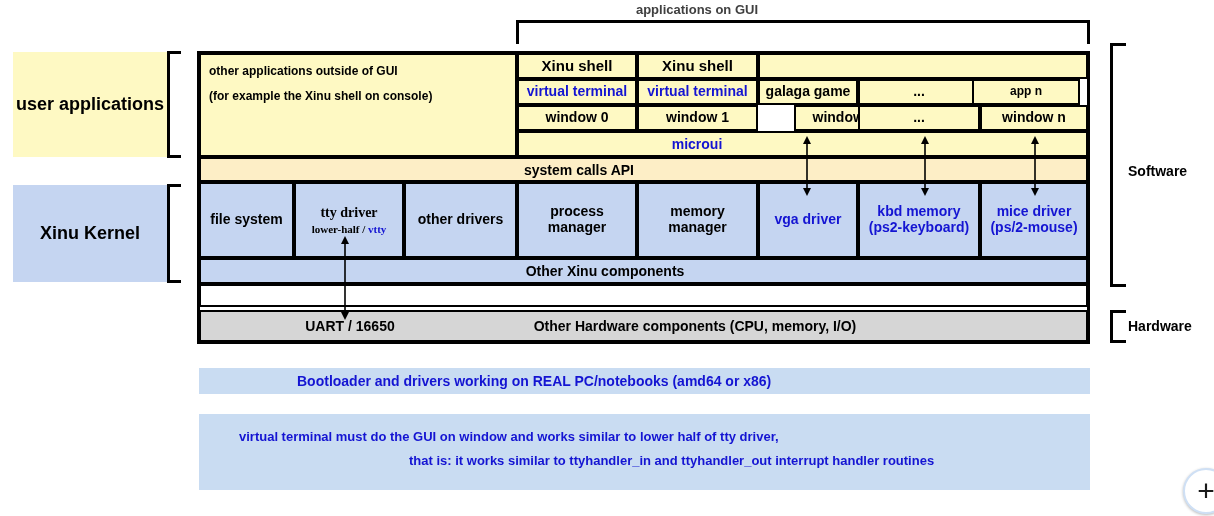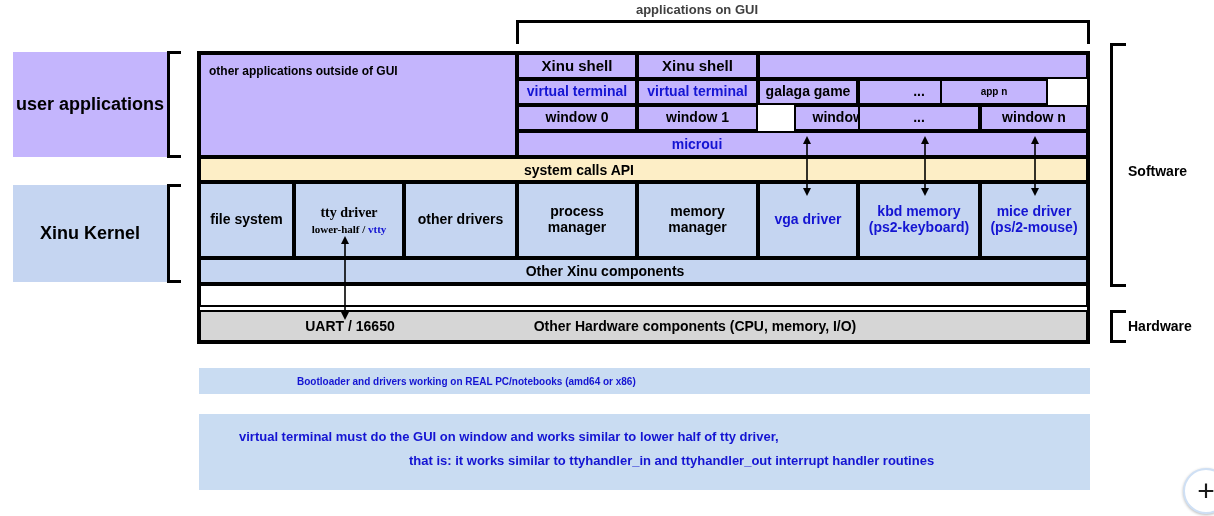--- a/index.html
+++ b/index.html
@@ -10,21 +10,21 @@
   }
   .abs{position:absolute;box-sizing:border-box;}
   .ctr{display:flex;align-items:center;justify-content:center;text-align:center;}
 
   
   .cell{
     border:2px solid #000;
     font-weight:bold;
     line-height:1.12;
   }
-  .pink{background:#c4b5fd;}
+  .pink{background:#fef9c3;}
   .blue{background:#c5d5f1;}
   .yellow{background:#fdeec6;}
   .grey{background:#d6d6d6;}
   .white{background:#ffffff;}
   .softblue{background:#c9dcf2;}
 
   .tblue{color:#1414d2;}
   .tblack{color:#000000;}
 
   
@@ -70,20 +70,21 @@
 <div class="abs groupbox" style="left:1128px;top:163px;width:84px;height:18px;font-size:14px;">Software</div>
 
 <div class="abs" style="left:1110px;top:310px;width:16px;height:33px;
             border-top:3px solid #000;border-bottom:3px solid #000;border-left:3px solid #000;"></div>
 <div class="abs groupbox" style="left:1128px;top:318px;width:90px;height:18px;font-size:14px;">Hardware</div>
 
 <div class="abs" style="left:197px;top:51px;width:893px;height:293px;border:3px solid #000;background:#fff;"></div>
 
 <div class="abs cell pink" style="left:199px;top:53px;width:318px;height:104px;padding:10px 8px 0 8px;text-align:left;">
   <div style="font-size:12px;font-weight:bold;">other applications outside of GUI</div>
+  <div style="font-size:12px;font-weight:bold;margin-top:12px;">(for example the Xinu shell on console)</div>
 </div>
 
 <div class="abs cell ctr pink" style="left:517px;top:53px;width:120px;height:26px;font-size:15px;">
   <span>Xinu shell</span>
 </div>
 <div class="abs cell ctr pink" style="left:637px;top:53px;width:121px;height:26px;font-size:15px;">
   <span>Xinu shell</span>
 </div>
 <div class="abs cell ctr pink" style="left:758px;top:53px;width:330px;height:26px;font-size:15px;">
   <span></span>
@@ -94,21 +95,21 @@
 </div>
 <div class="abs cell ctr pink tblue" style="left:637px;top:79px;width:121px;height:26px;font-size:14px;">
   <span>virtual terminal</span>
 </div>
 <div class="abs cell ctr pink tblack" style="left:758px;top:79px;width:100px;height:26px;font-size:14px;">
   <span>galaga game</span>
 </div>
 <div class="abs cell ctr pink tblack" style="left:858px;top:79px;width:122px;height:26px;font-size:14px;">
   <span>...</span>
 </div>
-<div class="abs cell ctr pink tblack" style="left:940px;top:79px;width:108px;height:26px;font-size:10px;">
+<div class="abs cell ctr pink tblack" style="left:972px;top:79px;width:108px;height:26px;font-size:12px;">
   <span>app n</span>
 </div>
 
 <div class="abs cell ctr pink tblack" style="left:517px;top:105px;width:120px;height:26px;font-size:14px;">
   <span>window 0</span>
 </div>
 <div class="abs cell ctr pink tblack" style="left:637px;top:105px;width:121px;height:26px;font-size:14px;">
   <span>window 1</span>
 </div>
 <div class="abs cell ctr pink tblack" style="left:794px;top:105px;width:100px;height:26px;font-size:14px;">
@@ -193,21 +194,21 @@
   <polygon points="9,60 5,52 13,52" fill="#000"></polygon>
 </svg>
 
 <svg class="abs" style="left:336px;top:236px;width:18px;height:84px;" viewBox="0 0 18 84">
   <line x1="9" y1="4" x2="9" y2="80" stroke="#000" stroke-width="1.6"></line>
   <polygon points="9,0 5,8 13,8" fill="#000"></polygon>
   <polygon points="9,84 5,76 13,76" fill="#000"></polygon>
 </svg>
 
 <div class="abs softblue" style="left:199px;top:368px;width:891px;height:26px;display:flex;align-items:center;">
-  <span class="note" style="font-size:10px;margin-left:98px;">Bootloader and drivers working on REAL PC/notebooks (amd64 or x86)</span>
+  <span class="note" style="font-size:14px;margin-left:98px;">Bootloader and drivers working on REAL PC/notebooks (amd64 or x86)</span>
 </div>
 
 <div class="abs softblue" style="left:199px;top:414px;width:891px;height:76px;padding-top:8px;">
   <div class="note" style="font-size:13px;margin-left:40px;margin-top:7px;">virtual terminal must do the GUI on window and works similar to lower half of tty driver,</div>
   <div class="note" style="font-size:13px;margin-left:210px;margin-top:9px;">that is: it works similar to ttyhandler_in and ttyhandler_out interrupt handler routines</div>
 </div>
 
 <div class="abs plusbtn" style="left:1183px;top:468px;">
   <span>+</span>
 </div>

